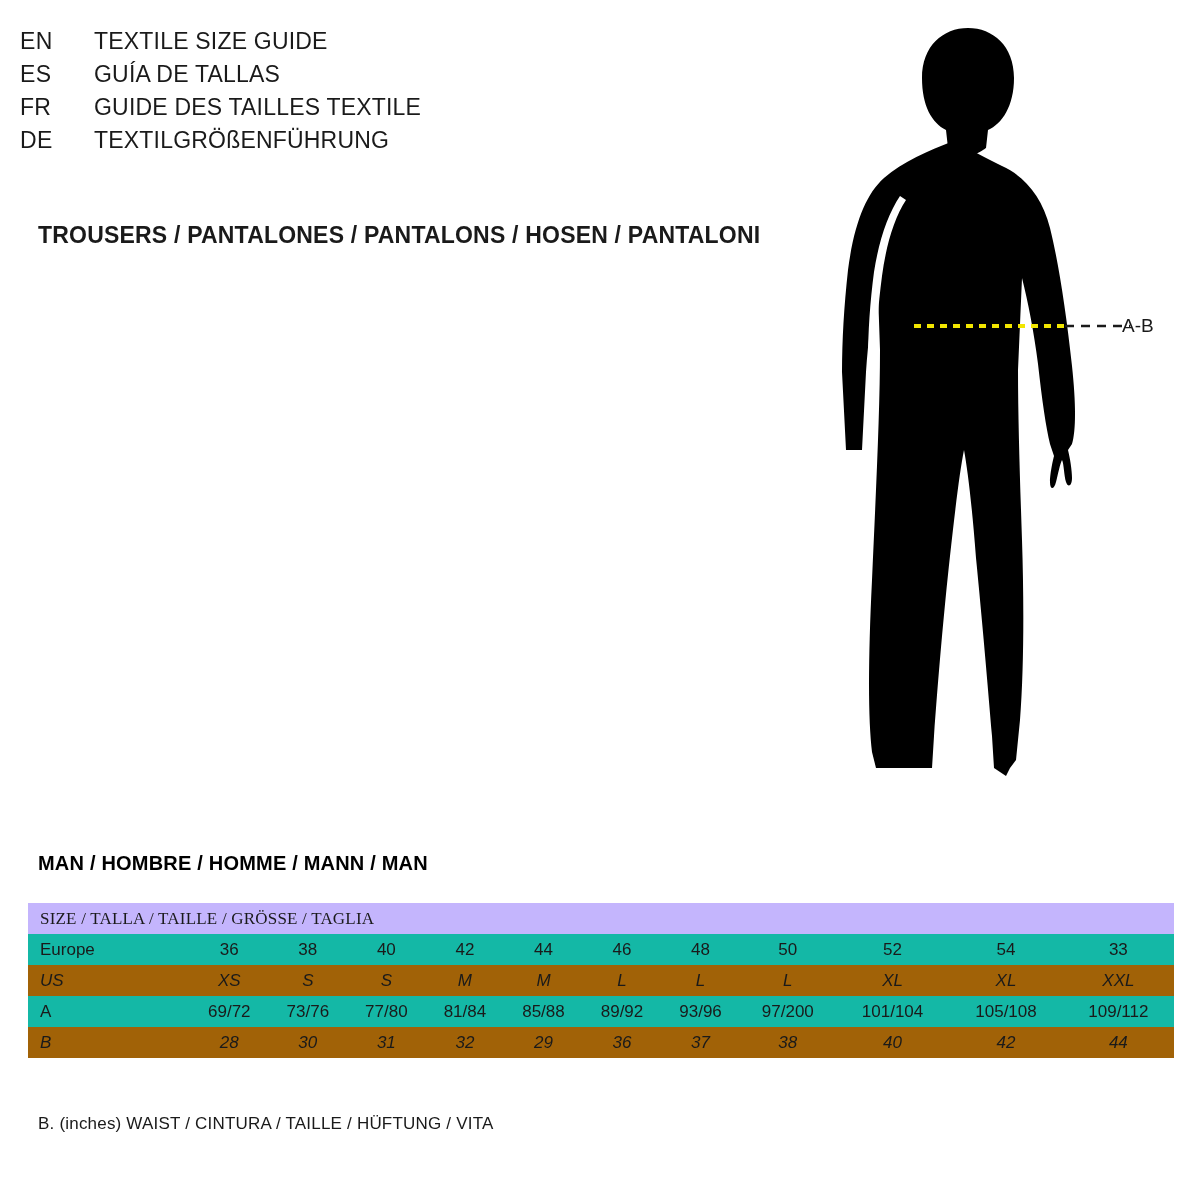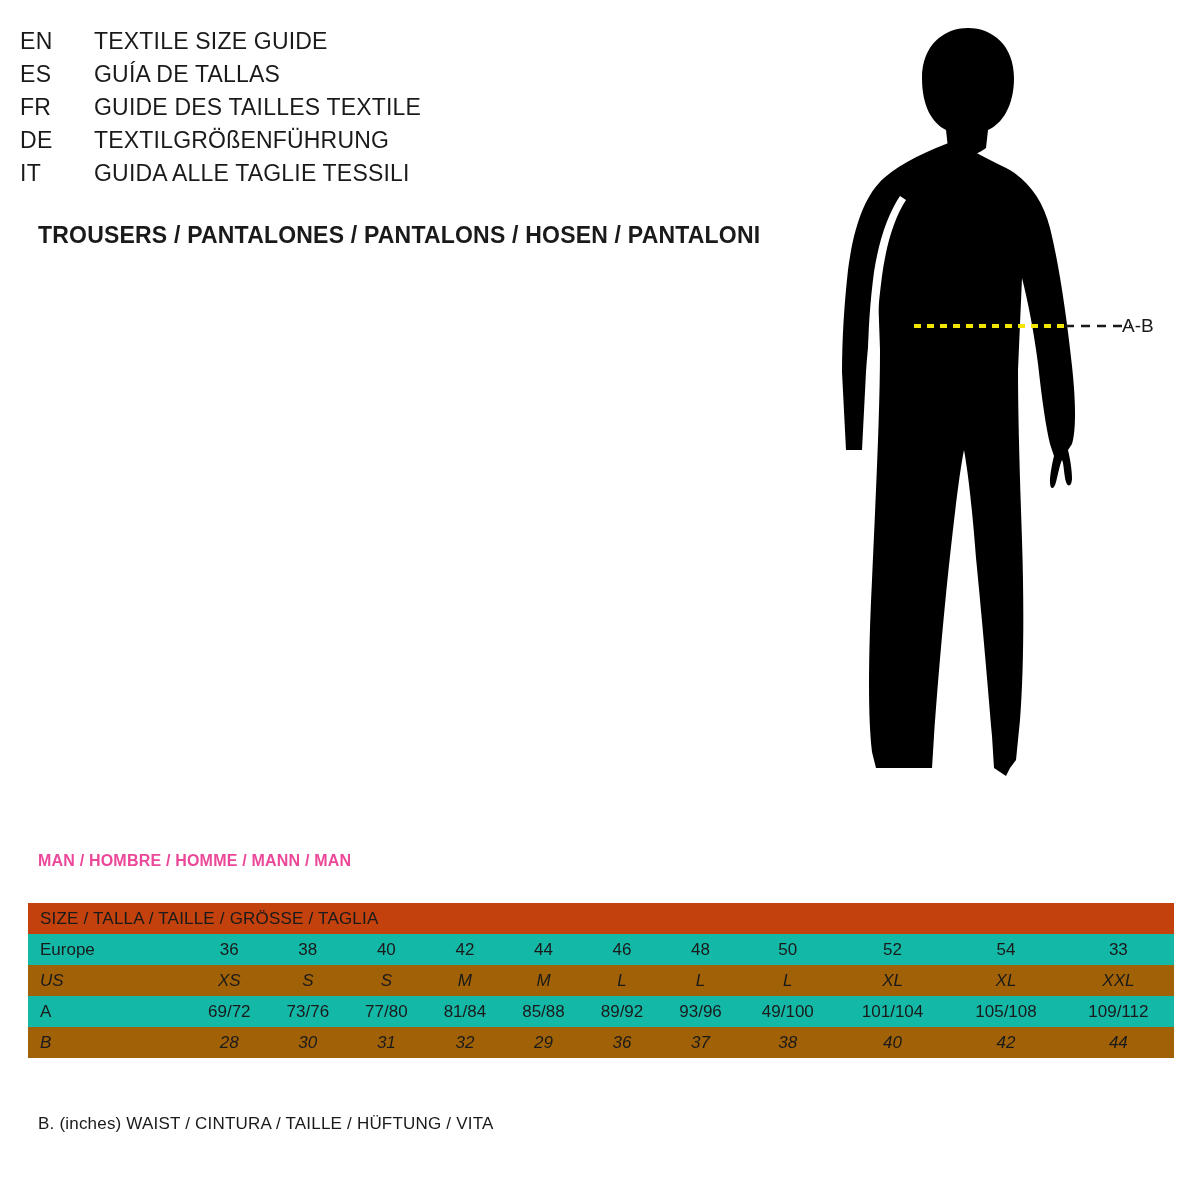--- a/index.html
+++ b/index.html
@@ -67,45 +67,46 @@
     top: 315px;
     font-size: 19px;
     color: #1a1a1a;
   }
 
   
   .table-caption {
     position: absolute;
     left: 38px;
     top: 852px;
-    font-size: 16px;
+    font-size: 20px;
     font-weight: bold;
     letter-spacing: 0.2px;
-    color: #ec4899;
+    color: #000000;
   }
 
   table.size-table {
     position: absolute;
     left: 28px;
     top: 903px;
     width: 1146px;
     border-collapse: collapse;
     font-size: 17px;
   }
   table.size-table td, table.size-table th {
     padding: 0;
     height: 31px;
     text-align: center;
     font-weight: normal;
     color: #1a1a1a;
     vertical-align: middle;
   }
   .hdr-row th {
-    background: #c2410c;
+    background: #c4b5fd;
     height: 33px;
+    font-family: Liberation Serif, serif;
   }
   .hdr-label {
     text-align: left !important;
     padding-left: 12px !important;
     font-size: 17px;
     letter-spacing: 0.2px;
     white-space: nowrap;
   }
   .row-label {
     text-align: left !important;
@@ -139,24 +140,20 @@
     <span class="lang-code">ES</span>
     <span class="lang-title">GUÍA DE TALLAS</span>
   </div>
   <div class="lang-row">
     <span class="lang-code">FR</span>
     <span class="lang-title">GUIDE DES TAILLES TEXTILE</span>
   </div>
   <div class="lang-row">
     <span class="lang-code">DE</span>
     <span class="lang-title">TEXTILGRÖßENFÜHRUNG</span>
-  </div>
-  <div class="lang-row">
-    <span class="lang-code">IT</span>
-    <span class="lang-title">GUIDA ALLE TAGLIE TESSILI</span>
   </div>
 </div>
 
 <div class="section-title">TROUSERS / PANTALONES / PANTALONS / HOSEN / PANTALONI</div>
 
 <div class="figure-wrap">
   <svg width="380" height="790" viewBox="0 0 380 790" xmlns="http://www.w3.org/2000/svg">
 
     <path d="M112 58 C112 26 133 8 158 8 C183 8 204 26 204 58 C204 86 192 104 178 110 L176 128 C176 128 166 136 156 136 C146 136 138 128 138 128 L136 110 C122 103 112 86 112 58 Z" fill="#000000"></path>
 
@@ -250,21 +247,21 @@
     </tr>
     <tr class="shade">
       <td class="row-label">A</td>
       <td>69/72</td>
       <td>73/76</td>
       <td>77/80</td>
       <td>81/84</td>
       <td>85/88</td>
       <td>89/92</td>
       <td>93/96</td>
-      <td>49/100</td>
+      <td>97/200</td>
       <td>101/104</td>
       <td>105/108</td>
       <td>109/112</td>
     </tr>
     <tr class="plain">
       <td class="row-label">B</td>
       <td>28</td>
       <td>30</td>
       <td>31</td>
       <td>32</td>

